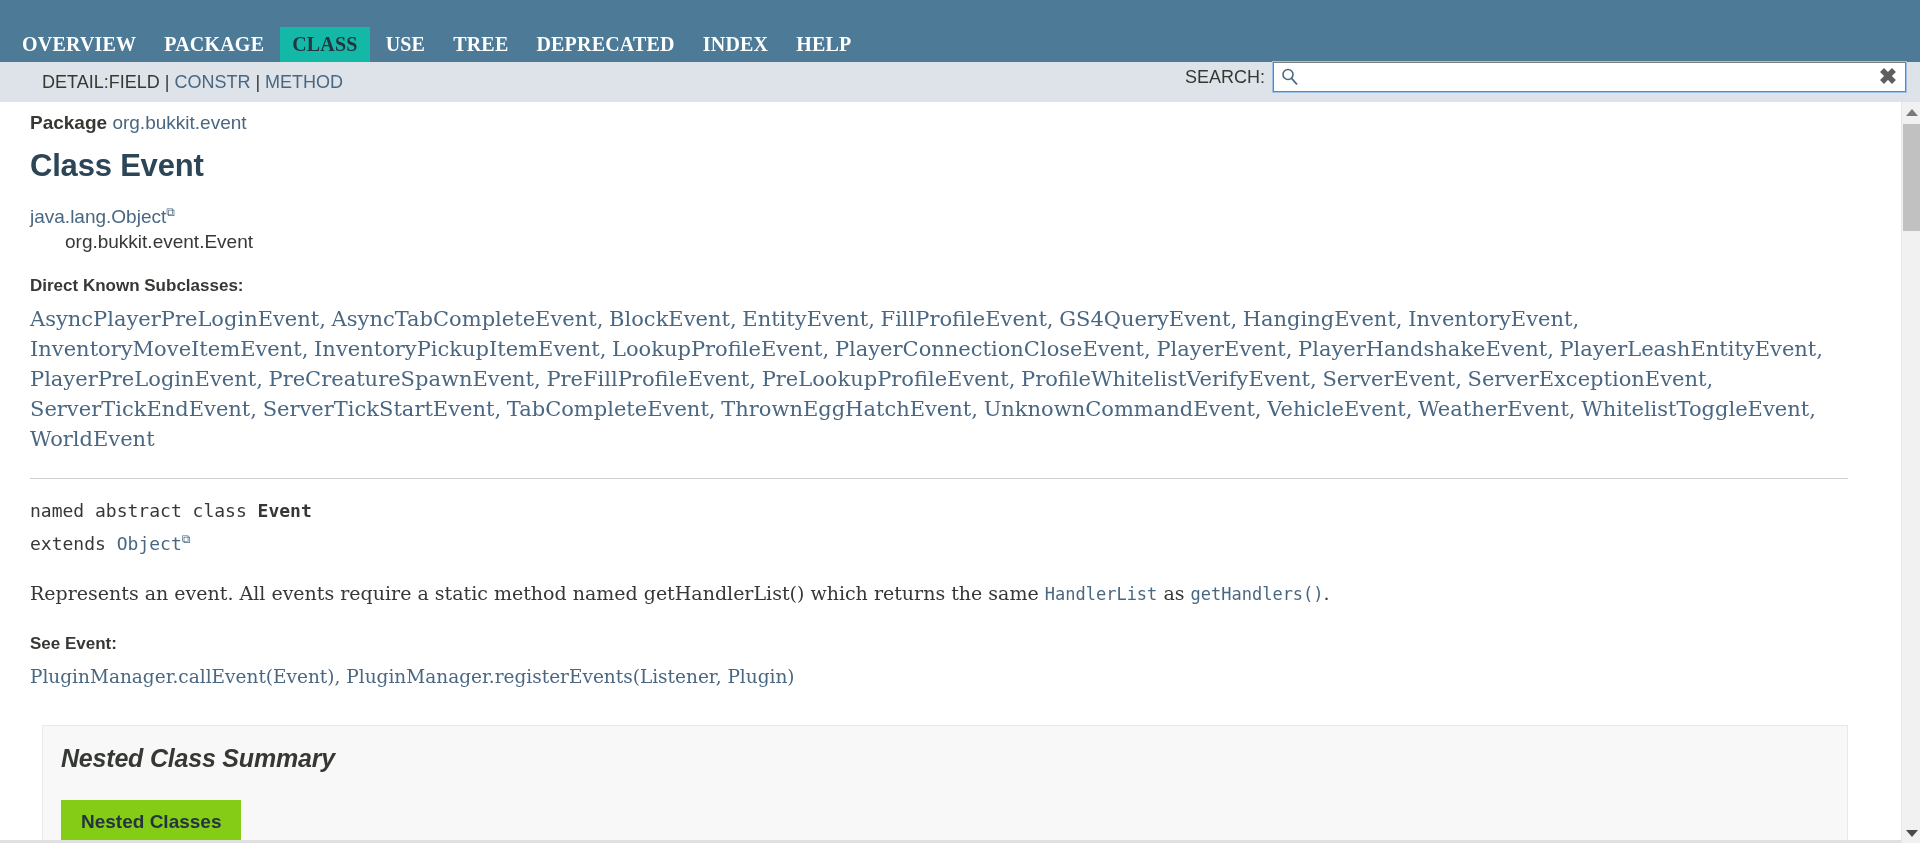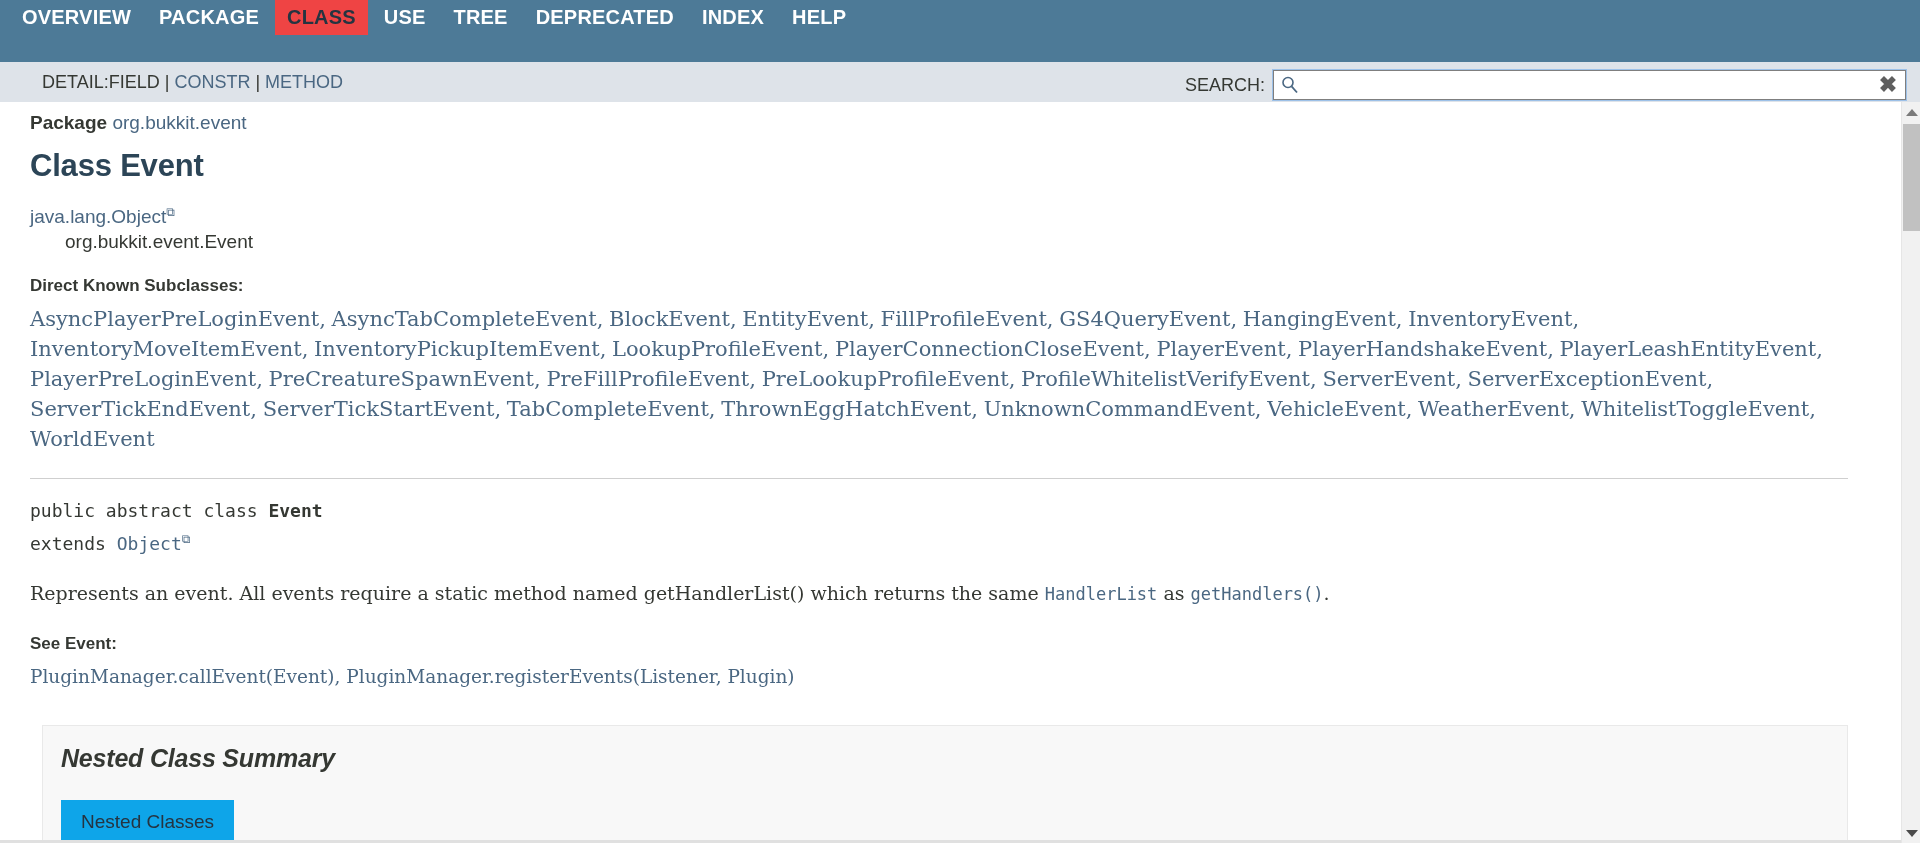--- a/index.html
+++ b/index.html
@@ -11,42 +11,43 @@
     background: #ffffff;
     font-family: "Liberation Sans", sans-serif;
   }
   * { box-sizing: border-box; }
 
   
   .topnav {
     background: #4D7A97;
     height: 62px;
     display: flex;
-    align-items: flex-start;
+    align-items: flex-end;
     padding: 0 0 0 8px;
+    font-family: Liberation Serif, serif;
   }
   .topnav ul {
     list-style: none;
     margin: 0;
     padding: 0;
     display: flex;
     align-items: center;
   }
   .topnav li {
     color: #ffffff;
     font-size: 20px;
     font-weight: bold;
     letter-spacing: 0.2px;
     padding: 6px 12px;
     margin: 0 2px;
     white-space: nowrap;
     cursor: pointer;
   }
   .topnav li.active {
-    background: #ef4444;
+    background: #14b8a6;
     color: #253441;
     font-weight: bold;
   }
 
   
   .subnav {
     background: #dee3e9;
     height: 40px;
     display: flex;
     align-items: center;
@@ -62,21 +63,21 @@
     text-decoration: none;
     cursor: pointer;
   }
   .subnav .plain { color: #353833; }
   .subnav .sep { color: #353833; padding: 0 5px; }
   .subnav .gap { width: 32px; }
 
   .searchbox {
     position: absolute;
     right: 14px;
-    top: 8px;
+    top: 0;
     display: flex;
     align-items: center;
   }
   .searchbox .slabel {
     font-size: 18px;
     color: #353833;
     margin-right: 8px;
     white-space: nowrap;
   }
   .search-field-wrap {
@@ -253,23 +254,23 @@
     font-style: italic;
     font-weight: bold;
     color: #353833;
     letter-spacing: -0.2px;
   }
   .tabbar {
     margin-top: 27px;
     display: flex;
   }
   .tabbar .tab {
-    background: #0ea5e9;
+    background: #84cc16;
     color: #253441;
-    font-weight: normal;
+    font-weight: bold;
     font-size: 19px;
     padding: 11px 20px;
     cursor: pointer;
     white-space: nowrap;
   }
   .tabstrip {
     height: 14px;
     background: #dee3e9;
     margin-left: 0;
   }
@@ -373,21 +374,21 @@
     <div class="inherit">
       <a href="#"><span>java.lang.Object</span><span class="extlink">⧉</span></a>
       <span class="lvl2">org.bukkit.event.Event</span>
     </div>
 
     <div class="dl-label">Direct Known Subclasses:</div>
     <div class="dl-body" id="subclasses-body"><a href="#">AsyncPlayerPreLoginEvent</a><span class="comma">, </span><a href="#">AsyncTabCompleteEvent</a><span class="comma">, </span><a href="#">BlockEvent</a><span class="comma">, </span><a href="#">EntityEvent</a><span class="comma">, </span><a href="#">FillProfileEvent</a><span class="comma">, </span><a href="#">GS4QueryEvent</a><span class="comma">, </span><a href="#">HangingEvent</a><span class="comma">, </span><a href="#">InventoryEvent</a><span class="comma">, </span><a href="#">InventoryMoveItemEvent</a><span class="comma">, </span><a href="#">InventoryPickupItemEvent</a><span class="comma">, </span><a href="#">LookupProfileEvent</a><span class="comma">, </span><a href="#">PlayerConnectionCloseEvent</a><span class="comma">, </span><a href="#">PlayerEvent</a><span class="comma">, </span><a href="#">PlayerHandshakeEvent</a><span class="comma">, </span><a href="#">PlayerLeashEntityEvent</a><span class="comma">, </span><a href="#">PlayerPreLoginEvent</a><span class="comma">, </span><a href="#">PreCreatureSpawnEvent</a><span class="comma">, </span><a href="#">PreFillProfileEvent</a><span class="comma">, </span><a href="#">PreLookupProfileEvent</a><span class="comma">, </span><a href="#">ProfileWhitelistVerifyEvent</a><span class="comma">, </span><a href="#">ServerEvent</a><span class="comma">, </span><a href="#">ServerExceptionEvent</a><span class="comma">, </span><a href="#">ServerTickEndEvent</a><span class="comma">, </span><a href="#">ServerTickStartEvent</a><span class="comma">, </span><a href="#">TabCompleteEvent</a><span class="comma">, </span><a href="#">ThrownEggHatchEvent</a><span class="comma">, </span><a href="#">UnknownCommandEvent</a><span class="comma">, </span><a href="#">VehicleEvent</a><span class="comma">, </span><a href="#">WeatherEvent</a><span class="comma">, </span><a href="#">WhitelistToggleEvent</a><span class="comma">, </span><a href="#">WorldEvent</a></div>
 
     <hr class="rule">
 
-    <div class="decl"><span>public abstract class </span><b>Event</b>
+    <div class="decl"><span>named abstract class </span><b>Event</b>
 <span>extends </span><a href="#"><span>Object</span><span class="extlink">⧉</span></a></div>
 
     <div class="block-desc"><span>Represents an event. All events require a static method named getHandlerList() which returns the same </span><a class="mono" href="#">HandlerList</a><span> as </span><a class="mono" href="#">getHandlers()</a><span>.</span></div>
 
     <div class="see-label">See Event:</div>
     <div class="see-body" id="see-also-body"><a href="#">PluginManager.callEvent(Event)</a><span>, </span><a href="#">PluginManager.registerEvents(Listener, Plugin)</a></div>
 
     <div class="summary-panel">
       <h3>Nested Class Summary</h3>
       <div class="tabbar" id="nested-tabs">

